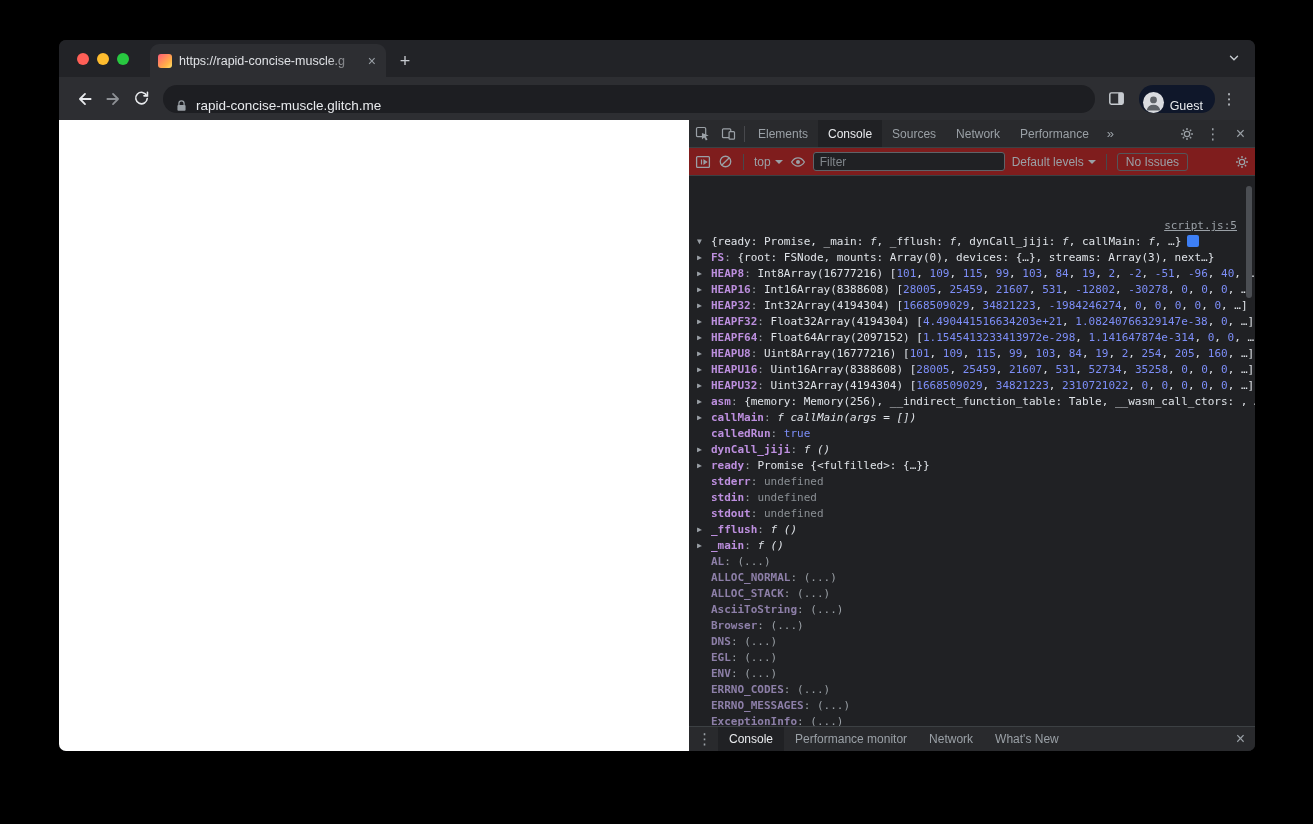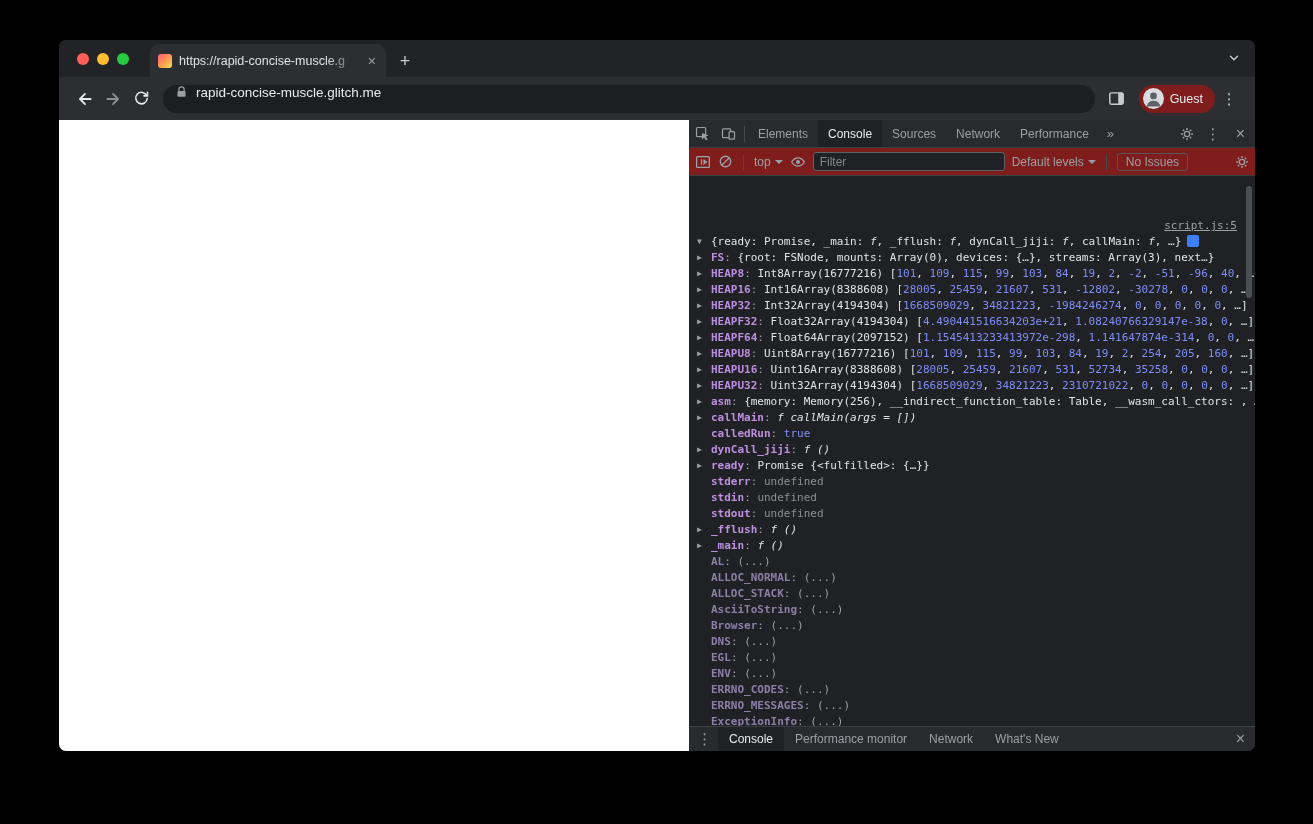--- a/index.html
+++ b/index.html
@@ -22,23 +22,23 @@
                -webkit-mask-image:linear-gradient(90deg,#000 82%,transparent); mask-image:linear-gradient(90deg,#000 82%,transparent); }
   .tab-close { color:#9aa0a6; font-size:14px; line-height:14px; padding:0 2px; cursor:default; }
   .newtab { width:26px; height:26px; margin:0 0 3px 6px; color:#c7cbd0; font-size:18px; display:flex;
             align-items:center; justify-content:center; border-radius:50%; }
   .strip-chevron { position:absolute; right:14px; top:11px; }
 
   
   .toolbar { height:43px; background:#2d2e32; display:flex; align-items:center; padding:0 12px; }
   .navbtn { width:28px; height:28px; display:flex; align-items:center; justify-content:center; border-radius:50%; flex:none; }
   .omnibox { flex:1; height:28px; margin:0 8px; background:#1d1e22; border-radius:14px;
-             display:flex; align-items:flex-start; padding:0 12px; gap:8px; min-width:0; }
+             display:flex; align-items:flex-end; padding:0 12px; gap:8px; min-width:0; }
   .omnibox .url { color:#e8eaed; font-size:13.5px; white-space:nowrap; overflow:hidden; }
-  .guest-chip { height:28px; background:#7f1d1d; border-radius:14px; display:flex; align-items:center;
+  .guest-chip { height:28px; background:#0f172a; border-radius:14px; display:flex; align-items:flex-end;
                 gap:6px; padding:0 12px 0 4px; margin-left:8px; flex:none; }
   .guest-avatar { width:21px; height:21px; border-radius:50%; background:#dadce0; display:flex;
                   align-items:center; justify-content:center; overflow:hidden; }
   .guest-label { color:#e8eaed; font-size:12.5px; }
   .vdots { color:#c7cbd0; font-size:15px; letter-spacing:0; }
 
   
   .content { position:absolute; top:80px; left:0; right:0; bottom:0; display:flex; }
   .page { width:630px; background:#ffffff; flex:none; }
 

